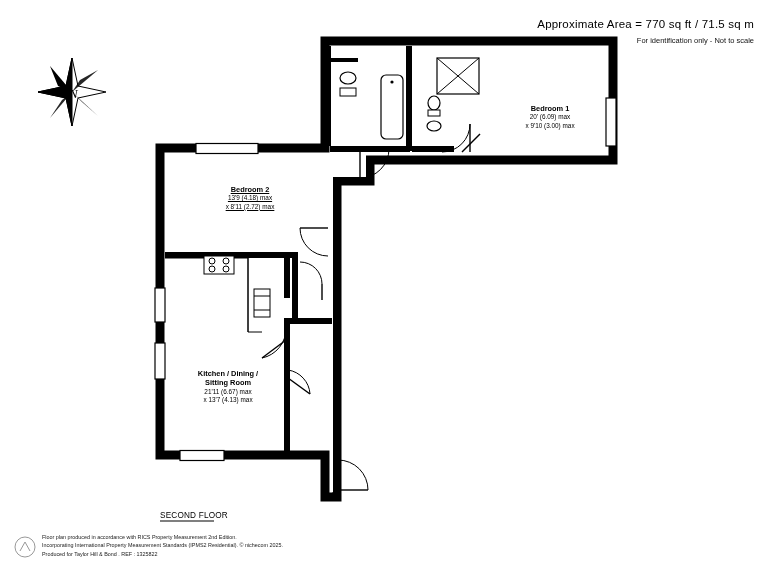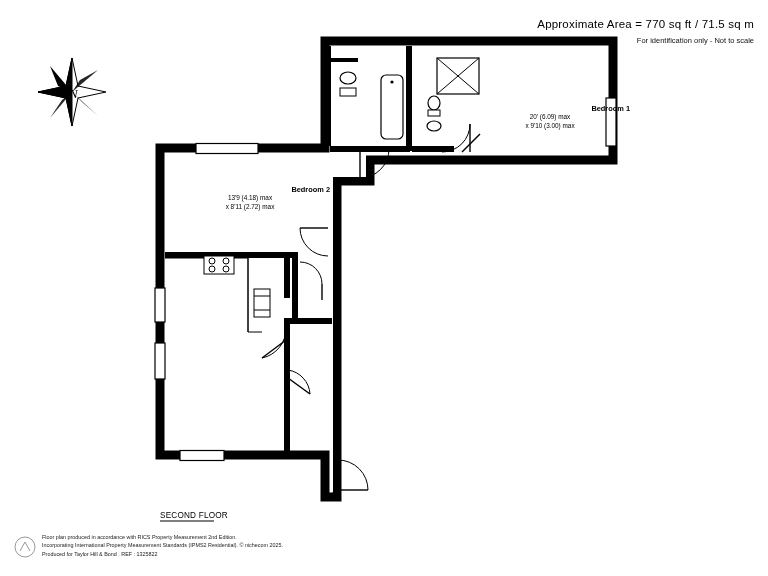--- a/index.html
+++ b/index.html
@@ -60,28 +60,27 @@
   .room-label {
     position: absolute;
     text-align: center;
     line-height: 1.28;
     white-space: nowrap;
   }
   .room-label .name {
     font-size: 7.4px;
     font-weight: bold;
     display: block;
-    text-align: right;
   }
   .room-label .dim {
     font-size: 6.4px;
     display: block;
   }
   #label-bed1 { left: 470px; top: 104px; width: 160px; }
-  #label-bed2 { left: 170px; top: 185px; width: 160px; }
+  #label-bed2 { left: 170px; top: 185px; width: 160px; text-decoration: underline; }
   #label-kitchen { left: 138px; top: 369px; width: 180px; }
 
   
   .floor-caption {
     position: absolute;
     left: 160px;
     top: 511px;
     font-size: 8.2px;
     font-weight: normal;
     letter-spacing: 0.2px;
@@ -269,20 +268,26 @@
     <span class="dim">20' (6.09) max</span>
     <span class="dim">x 9'10 (3.00) max</span>
   </div>
 
   <div class="room-label" id="label-bed2">
     <span class="name">Bedroom 2</span>
     <span class="dim">13'9 (4.18) max</span>
     <span class="dim">x 8'11 (2.72) max</span>
   </div>
 
+  <div class="room-label" id="label-kitchen">
+    <span class="name">Kitchen / Dining /</span>
+    <span class="name">Sitting Room</span>
+    <span class="dim">21'11 (6.67) max</span>
+    <span class="dim">x 13'7 (4.13) max</span>
+  </div>
 
   <div class="floor-caption">SECOND FLOOR</div>
 
   <div class="footer-logo">
     <svg width="22" height="22" viewBox="0 0 22 22" xmlns="http://www.w3.org/2000/svg">
       <circle cx="11" cy="11" r="10" fill="none" stroke="#999999" stroke-width="1"></circle>
       <path d="M6 15 L11 6 L16 15" fill="none" stroke="#999999" stroke-width="1"></path>
     </svg>
   </div>
   <div class="footer">

